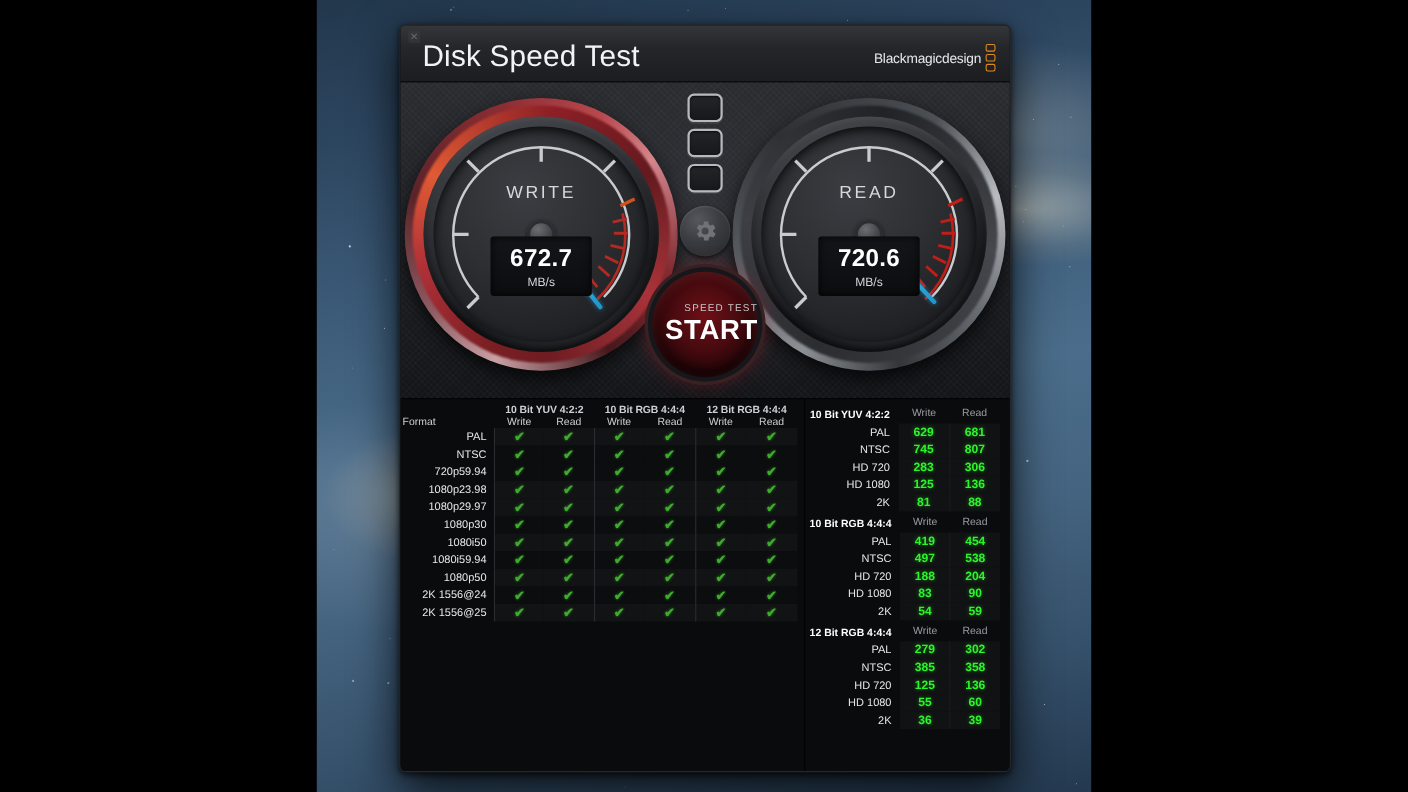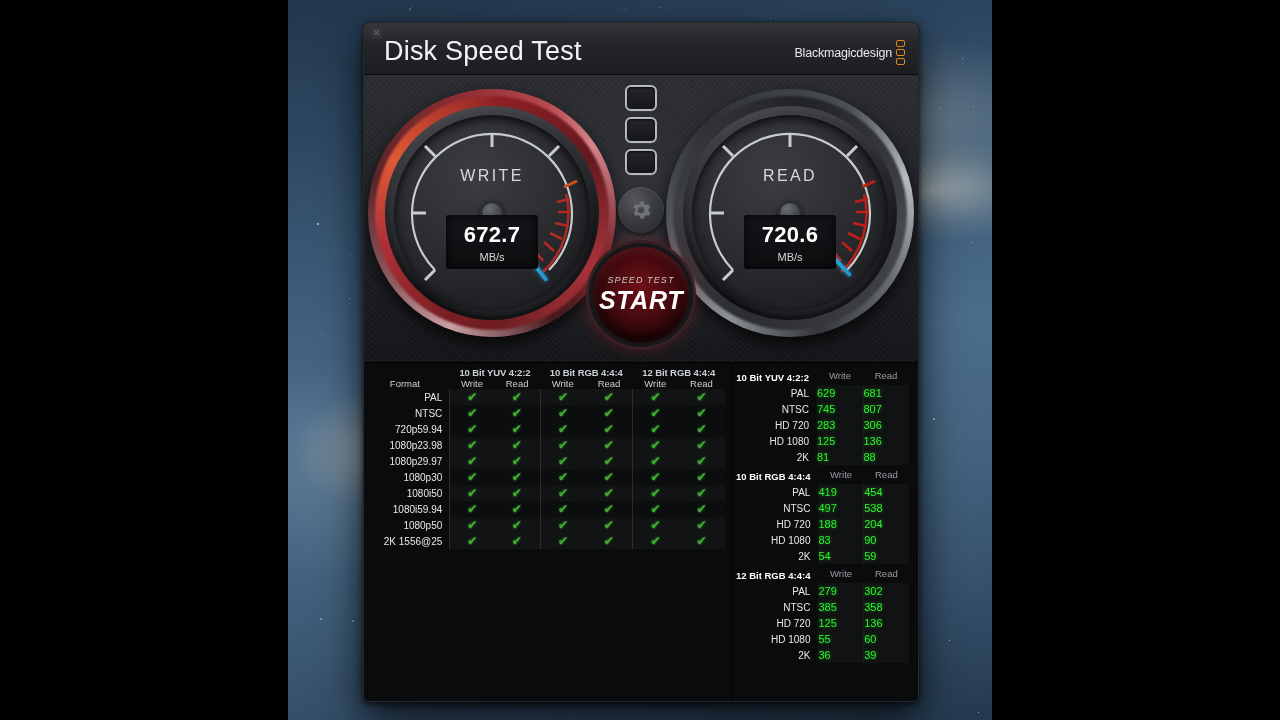--- a/index.html
+++ b/index.html
@@ -143,21 +143,21 @@
     background: radial-gradient(circle at 36% 28%, #55575c 0%, #3a3c41 45%, #25272b 100%);
     box-shadow: inset 0 1px 2px rgba(255,255,255,0.12), 0 2px 5px rgba(0,0,0,0.7);
     display: flex; align-items: center; justify-content: center;
   }
   #gear-btn svg { width: 24px; height: 24px; fill: #6f7378; }
   #start-btn {
     position: absolute; left: 50%; top: 172px; width: 96px; height: 96px; margin-left: -48px;
     border-radius: 50%;
     background: radial-gradient(circle at 50% 42%, #6e1016 0%, #4b0b10 38%, #2a0609 72%, #18090b 100%);
     box-shadow: 0 0 0 4px #15171a, 0 0 0 7px #3a2023, 0 0 18px 4px rgba(190,30,40,0.42), inset 0 3px 10px rgba(255,90,100,0.22), inset 0 -5px 14px rgba(0,0,0,0.85);
-    display: flex; flex-direction: column; align-items: center; justify-content: center; font-style: italic;
+    display: flex; flex-direction: column; align-items: flex-end; justify-content: center;
   }
   #start-sub { font-size: 9px; letter-spacing: 1.1px; color: #c8c9cb; margin-bottom: 1px; }
   #start-main { font-size: 25px; font-weight: bold; color: #fff; letter-spacing: .6px; }
 
   
   #panels { position: relative; height: 340px; background: #0a0b0c; display: flex; }
   .panel-head {
     height: 26px; line-height: 26px; text-align: center;
     font-size: 12.5px; color: #dfe1e3;
     background: linear-gradient(180deg, #232529 0%, #16181a 100%);
@@ -168,42 +168,42 @@
 
   
   #wiw-body { padding: 4px 6px 0 2px; }
   table.wiw { width: 100%; border-collapse: collapse; }
   table.wiw th, table.wiw td { font-size: 9.5px; color: #cdd0d3; padding: 0; }
   .grp-head th {
     font-size: 9.5px; font-weight: bold; color: #ffffff; text-align: center;
     padding: 4px 0 1px; letter-spacing: -0.1px;
   }
   .sub-head th { font-size: 9.5px; color: #9a9da1; font-weight: normal; text-align: center; padding-bottom: 3px; }
-  .sub-head th.fmt { text-align: center; padding-right: 6px; margin-top: 48px; }
+  .sub-head th.fmt { text-align: left; padding-right: 6px; margin-top: 48px; }
   table.wiw tbody td { height: 16px; text-align: center; }
   table.wiw tbody td.fmt {
     text-align: right; padding-right: 7px; color: #e6e8ea; font-size: 10px;
   }
   tbody tr.odd td:not(.fmt) { background: rgba(255,255,255,0.035); }
   tbody tr.even td:not(.fmt) { background: rgba(255,255,255,0.012); }
   td.gsep { border-left: 1px solid #2a2c30; }
   .chk { color: #3faa2e; font-size: 12px; font-weight: bold; text-shadow: 0 0 3px rgba(70,190,55,0.5); }
   .xmk { color: #b9bcc0; font-size: 11px; font-weight: bold; }
 
   
   #hf-body { padding: 5px 9px 0 4px; }
   table.hf { width: 100%; border-collapse: collapse; margin-bottom: 2px; }
   table.hf th.sect {
     text-align: right; font-size: 9.5px; font-weight: bold; color: #fff;
     padding: 4px 8px 2px 0; white-space: nowrap;
   }
   table.hf th.colh { font-size: 9.5px; font-weight: normal; color: #9a9da1; text-align: center; width: 46px; padding-bottom: 2px; }
   table.hf td.lbl { text-align: right; font-size: 10px; color: #e6e8ea; padding-right: 8px; height: 16px; }
   table.hf td.val {
-    font-size: 11px; font-weight: normal; color: #2cf52c;
+    text-align: center; font-size: 11px; font-weight: bold; color: #2cf52c;
     background: rgba(255,255,255,0.03); width: 46px;
     text-shadow: 0 0 4px rgba(40,240,40,0.45);
   }
   table.hf td.val.v2 { border-left: 1px solid #1a1c1f; }
 </style>
 </head>
 <body>
 
 <div id="screen">
 
@@ -532,20 +532,29 @@
                 </tr>
                 <tr class="odd">
                   <td class="fmt">1080p50</td>
                   <td class="gsep"><span class="chk">✔</span></td>
                   <td><span class="chk">✔</span></td>
                   <td class="gsep"><span class="chk">✔</span></td>
                   <td><span class="chk">✔</span></td>
                   <td class="gsep"><span class="chk">✔</span></td>
                   <td><span class="chk">✔</span></td>
                 </tr>
+                <tr class="even">
+                  <td class="fmt">2K 1556@24</td>
+                  <td class="gsep"><span class="chk">✔</span></td>
+                  <td><span class="chk">✔</span></td>
+                  <td class="gsep"><span class="chk">✔</span></td>
+                  <td><span class="chk">✔</span></td>
+                  <td class="gsep"><span class="chk">✔</span></td>
+                  <td><span class="chk">✔</span></td>
+                </tr>
                 <tr class="odd">
                   <td class="fmt">2K 1556@25</td>
                   <td class="gsep"><span class="chk">✔</span></td>
                   <td><span class="chk">✔</span></td>
                   <td class="gsep"><span class="chk">✔</span></td>
                   <td><span class="chk">✔</span></td>
                   <td class="gsep"><span class="chk">✔</span></td>
                   <td><span class="chk">✔</span></td>
                 </tr>
               </tbody>

